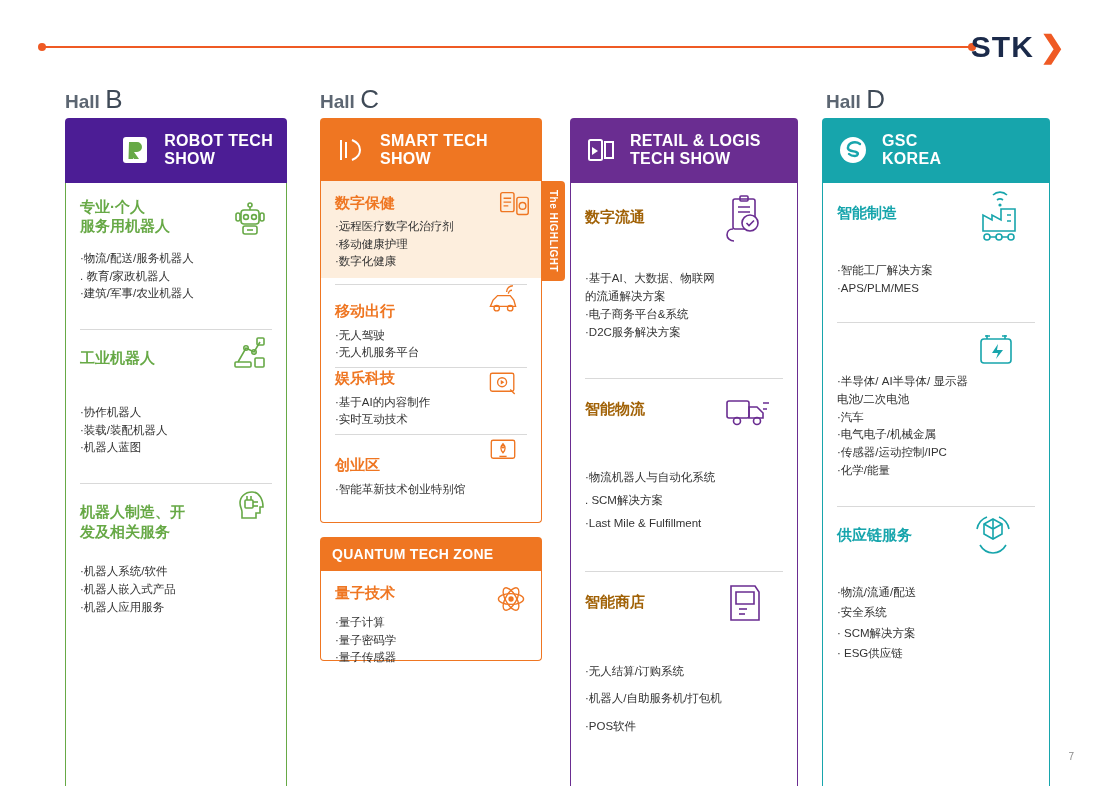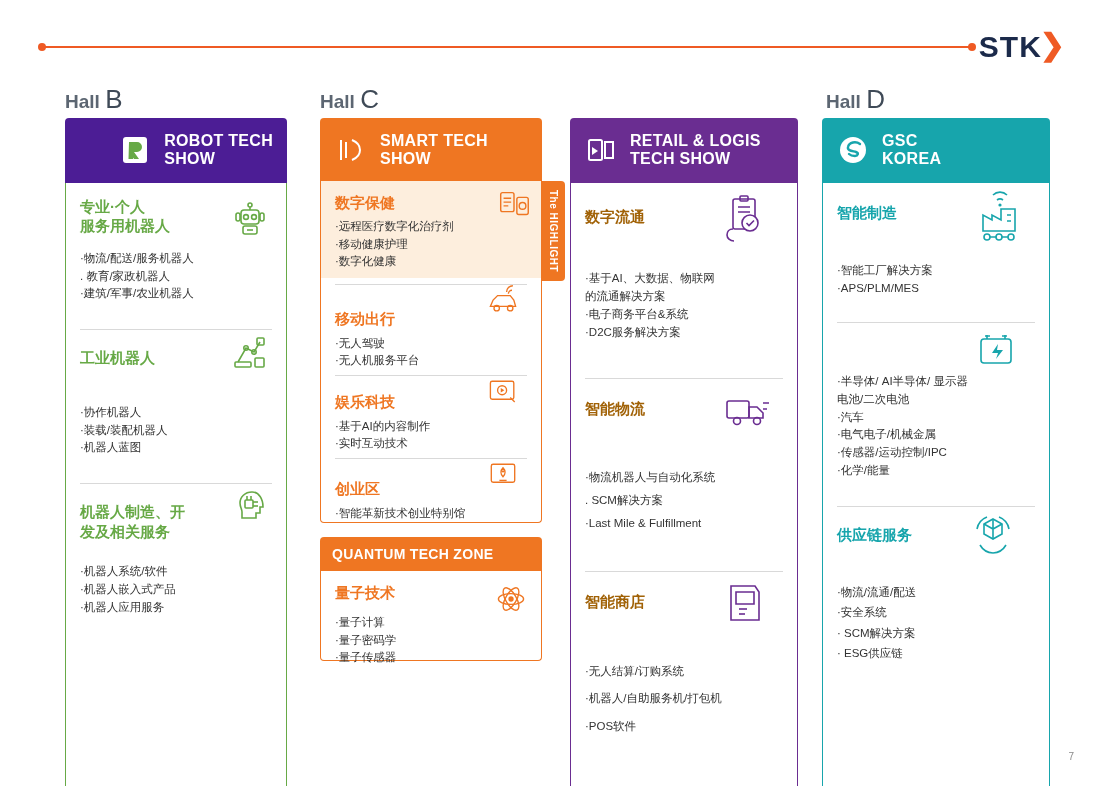--- a/index.html
+++ b/index.html
@@ -18,21 +18,21 @@
   .top-rule::before{
     content:"";position:absolute;left:-4px;top:-3px;width:8px;height:8px;border-radius:50%;background:#ef5a24;
   }
   .top-rule::after{
     content:"";position:absolute;right:-4px;top:-3px;width:8px;height:8px;border-radius:50%;background:#ef5a24;
   }
   .logo{
     position:absolute;right:40px;top:30px;
     font-size:30px;font-weight:bold;letter-spacing:1px;color:#1b2a4a;
     font-family:"Liberation Sans", sans-serif;
-    display:flex;align-items:flex-start;gap:0px;
+    display:flex;align-items:center;gap:8px;
   }
   .logo .arrow{color:#ef5a24;font-size:30px;line-height:1;margin-left:-2px;}
 
   
   .hall-label{
     position:absolute;font-size:19px;color:#5c6672;font-weight:bold;
   }
   .hall-label .letter{font-size:26px;font-weight:normal;color:#3f4a57;}
 
   
@@ -236,38 +236,38 @@
       </span>
       <div class="sec-title">数字保健</div>
       <div class="bullets">
         <div>·远程医疗数字化治疗剂</div>
         <div>·移动健康护理</div>
         <div>·数字化健康</div>
       </div>
     </div>
 
 
-    <div class="sec" style="margin-top:6px;padding-top:24px;">
+    <div class="sec" style="margin-top:6px;padding-top:16px;">
       <span class="ic" style="top:-2px;">
         <svg viewBox="0 0 40 40" width="36" height="36" stroke="#ef7622" fill="none" stroke-width="1.5">
           <path d="M6 26h28l-2-7-4-5H14l-5 5-3 7z"></path>
           <circle cx="13" cy="28" r="3"></circle>
             <circle cx="28" cy="28" r="3"></circle>
           <path d="M24 10a7 7 0 0 1 7-7"></path>
           <path d="M26 12a4 4 0 0 1 4-4"></path>
         </svg>
       </span>
       <div class="sec-title">移动出行</div>
       <div class="bullets">
         <div>·无人驾驶</div>
         <div>·无人机服务平台</div>
       </div>
     </div>
 
-    <div class="sec" style="margin-top:6px;padding-top:16px;">
+    <div class="sec" style="margin-top:6px;padding-top:0;">
       <span class="ic" style="top:-2px;">
         <svg viewBox="0 0 40 40" width="36" height="36" stroke="#ef7622" fill="none" stroke-width="1.5">
           <rect x="6" y="8" width="26" height="20" rx="2"></rect>
           <circle cx="19" cy="18" r="5"></circle>
           <path d="M17.5 15.5l4 2.5-4 2.5z" fill="#ef7622" stroke="none"></path>
           <path d="M28 26l5 5"></path>
         </svg>
       </span>
       <div class="sec-title">娱乐科技</div>
       <div class="bullets">

